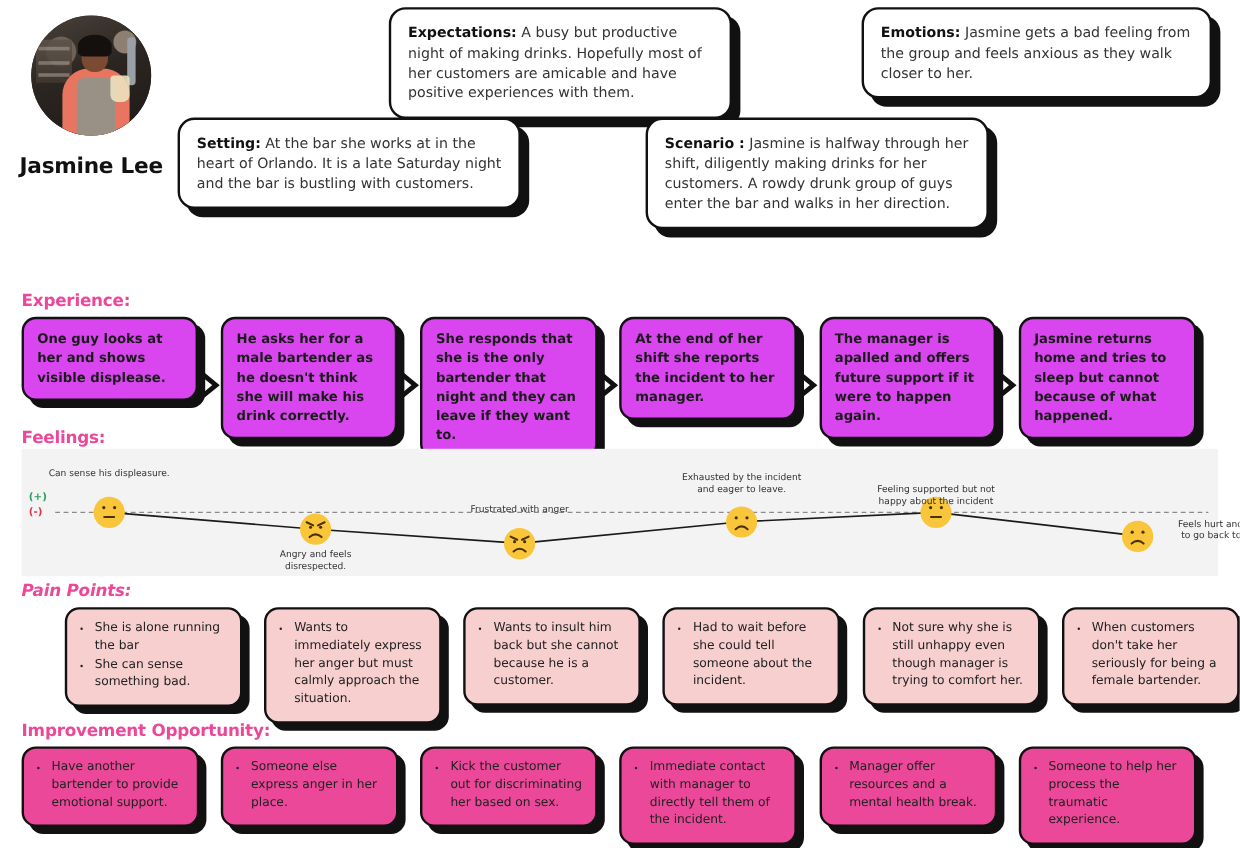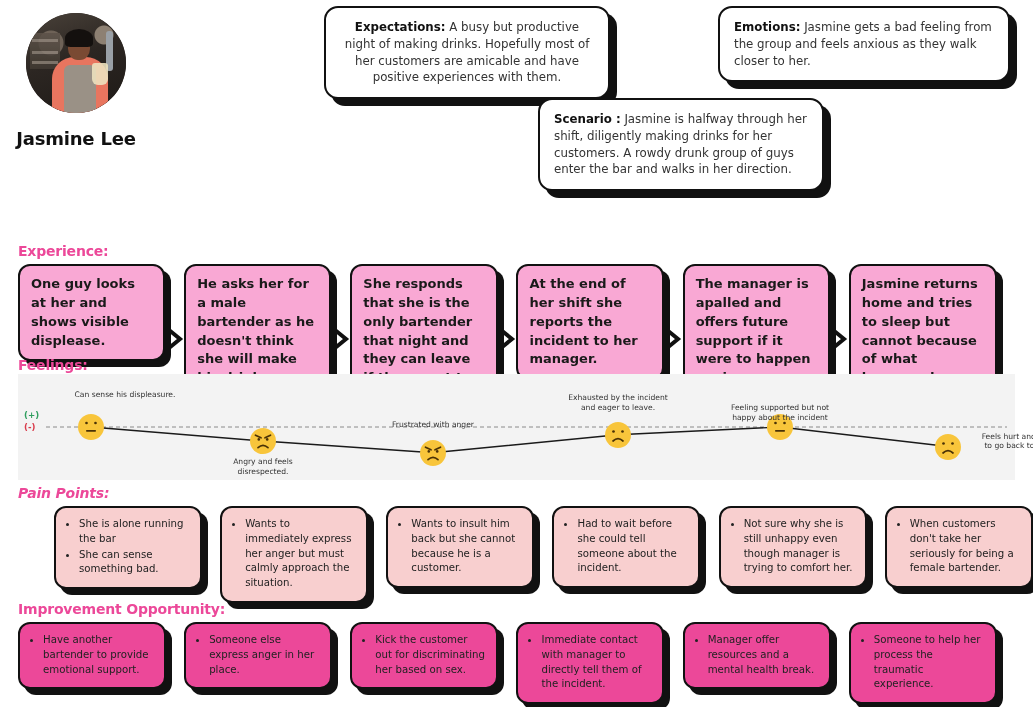--- a/index.html
+++ b/index.html
@@ -71,21 +71,21 @@
     border: 2.5px solid #111;
     border-radius: 14px;
     box-shadow: 7px 7px 0 #111;
     padding: 11px 14px;
     font-size: 11.8px;
     line-height: 1.42;
     color: #333;
   }
   .bubble b { color: #111; font-weight: 700; }
 
-  #bubble-expectations { left: 324px; top: 6px; width: 286px; text-align: center; }
+  #bubble-expectations { left: 324px; top: 6px; width: 286px; }
   #bubble-emotions     { left: 718px; top: 6px; width: 292px; }
   #bubble-setting      { left: 148px; top: 98px; width: 286px; }
   #bubble-scenario     { left: 538px; top: 98px; width: 286px; }
 
   
   .section-title {
     position: absolute; font-size: 14px; font-weight: 800; color: #ec4899;
     letter-spacing: -.2px;
   }
   #title-experience   { left: 18px; top: 243px; }
@@ -104,22 +104,22 @@
     font-size: 10.2px;
     line-height: 1.45;
     color: #222;
   }
 
   
   #row-experience { top: 264px; }
   #row-experience .slot { width: 166.16px; display:flex; align-items:flex-start; }
   #row-experience .card {
     width: 148px; min-height: 66px;
-    background: #f9a8d4;
-    font-weight: 700; font-size: 13px; color: #1a1a1a;
+    background: #d946ef;
+    font-weight: 700; font-size: 11px; color: #1a1a1a;
   }
   .arrow {
     width: 18px; align-self: center; margin-left: 1px; margin-top: -4px;
     display: flex; align-items: center; justify-content: center;
   }
   .arrow svg { display: block; }
 
   
   #feelings-band {
     position: absolute; left: 18px; top: 374px; width: 997px; height: 106px;
@@ -176,20 +176,23 @@
   </div>
 
   <div class="bubble" id="bubble-expectations">
     <b>Expectations:</b><span> A busy but productive night of making drinks. Hopefully most of her customers are amicable and have positive experiences with them.</span>
   </div>
 
   <div class="bubble" id="bubble-emotions">
     <b>Emotions:</b><span> Jasmine gets a bad feeling from the group and feels anxious as they walk closer to her.</span>
   </div>
 
+  <div class="bubble" id="bubble-setting">
+    <b>Setting:</b><span> At the bar she works at in the heart of Orlando. It is a late Saturday night and the bar is bustling with customers.</span>
+  </div>
 
   <div class="bubble" id="bubble-scenario">
     <b>Scenario :</b><span> Jasmine is halfway through her shift, diligently making drinks for her customers. A rowdy drunk group of guys enter the bar and walks in her direction.</span>
   </div>
 
   <div class="section-title" id="title-experience">Experience:</div>
   <div class="row" id="row-experience">
       <div class="slot">
         <div class="card">One guy looks at her and shows visible displease.</div>
         <div class="arrow">
@@ -243,21 +246,21 @@
       </svg>
     <div class="sign" id="sign-positive">(+)</div>
     <div class="sign" id="sign-negative">(-)</div>
   <div class="face" style="left: 73px; top: 53px;">
         <svg width="26" height="26" viewBox="0 0 26 26">
           <circle cx="8.5" cy="9" r="1.35" fill="#4a3206"></circle>
           <circle cx="17.5" cy="9" r="1.35" fill="#4a3206"></circle>
           <rect x="8" y="16" width="10" height="1.7" rx="0.8" fill="#4a3206"></rect>
         </svg>
       </div>
-      <div class="fcaption" style="left: 73px; top: 16px; margin-left: 34px;">Can sense his displeasure.</div>
+      <div class="fcaption" style="left: 73px; top: 16px;">Can sense his displeasure.</div>
       <div class="face" style="left: 245px; top: 67.04px;">
         <svg width="26" height="26" viewBox="0 0 26 26">
           <path d="M5.5 7.2 L11 9.8" stroke="#4a3206" stroke-width="1.7" stroke-linecap="round"></path>
           <path d="M20.5 7.2 L15 9.8" stroke="#4a3206" stroke-width="1.7" stroke-linecap="round"></path>
           <circle cx="8.8" cy="11.4" r="1.3" fill="#4a3206"></circle>
           <circle cx="17.2" cy="11.4" r="1.3" fill="#4a3206"></circle>
           <path d="M8 19.6 Q13 15 18 19.6" fill="none" stroke="#4a3206" stroke-width="1.7" stroke-linecap="round"></path>
         </svg>
       </div>
       <div class="fcaption" style="left: 245px; top: 83.04px;">Angry and feels disrespected.</div>

